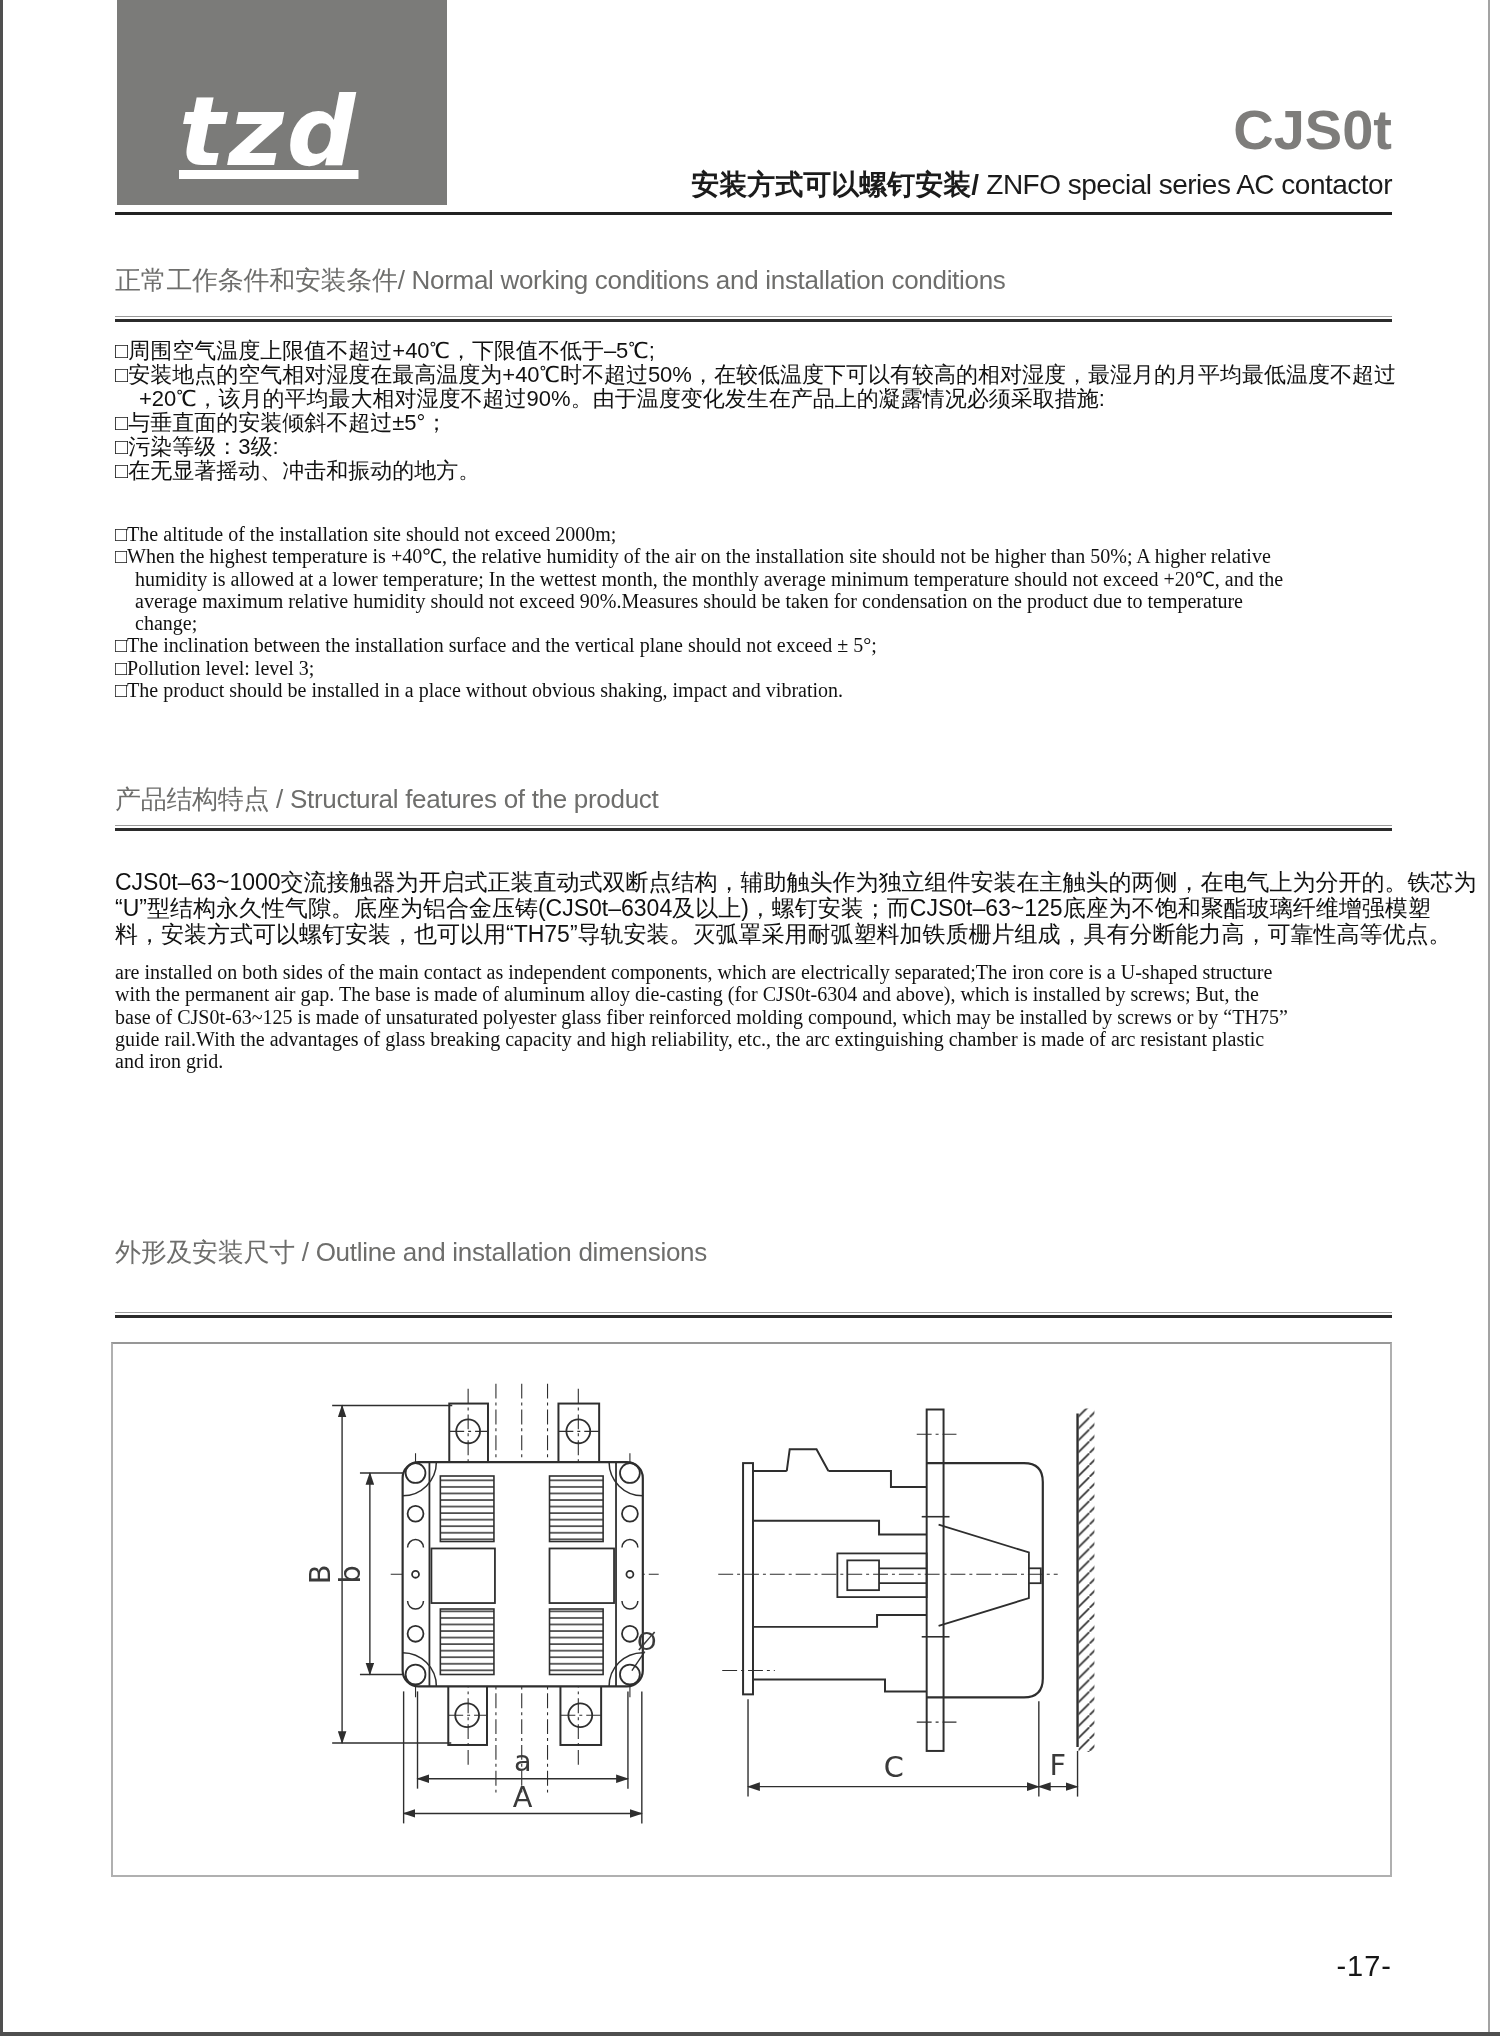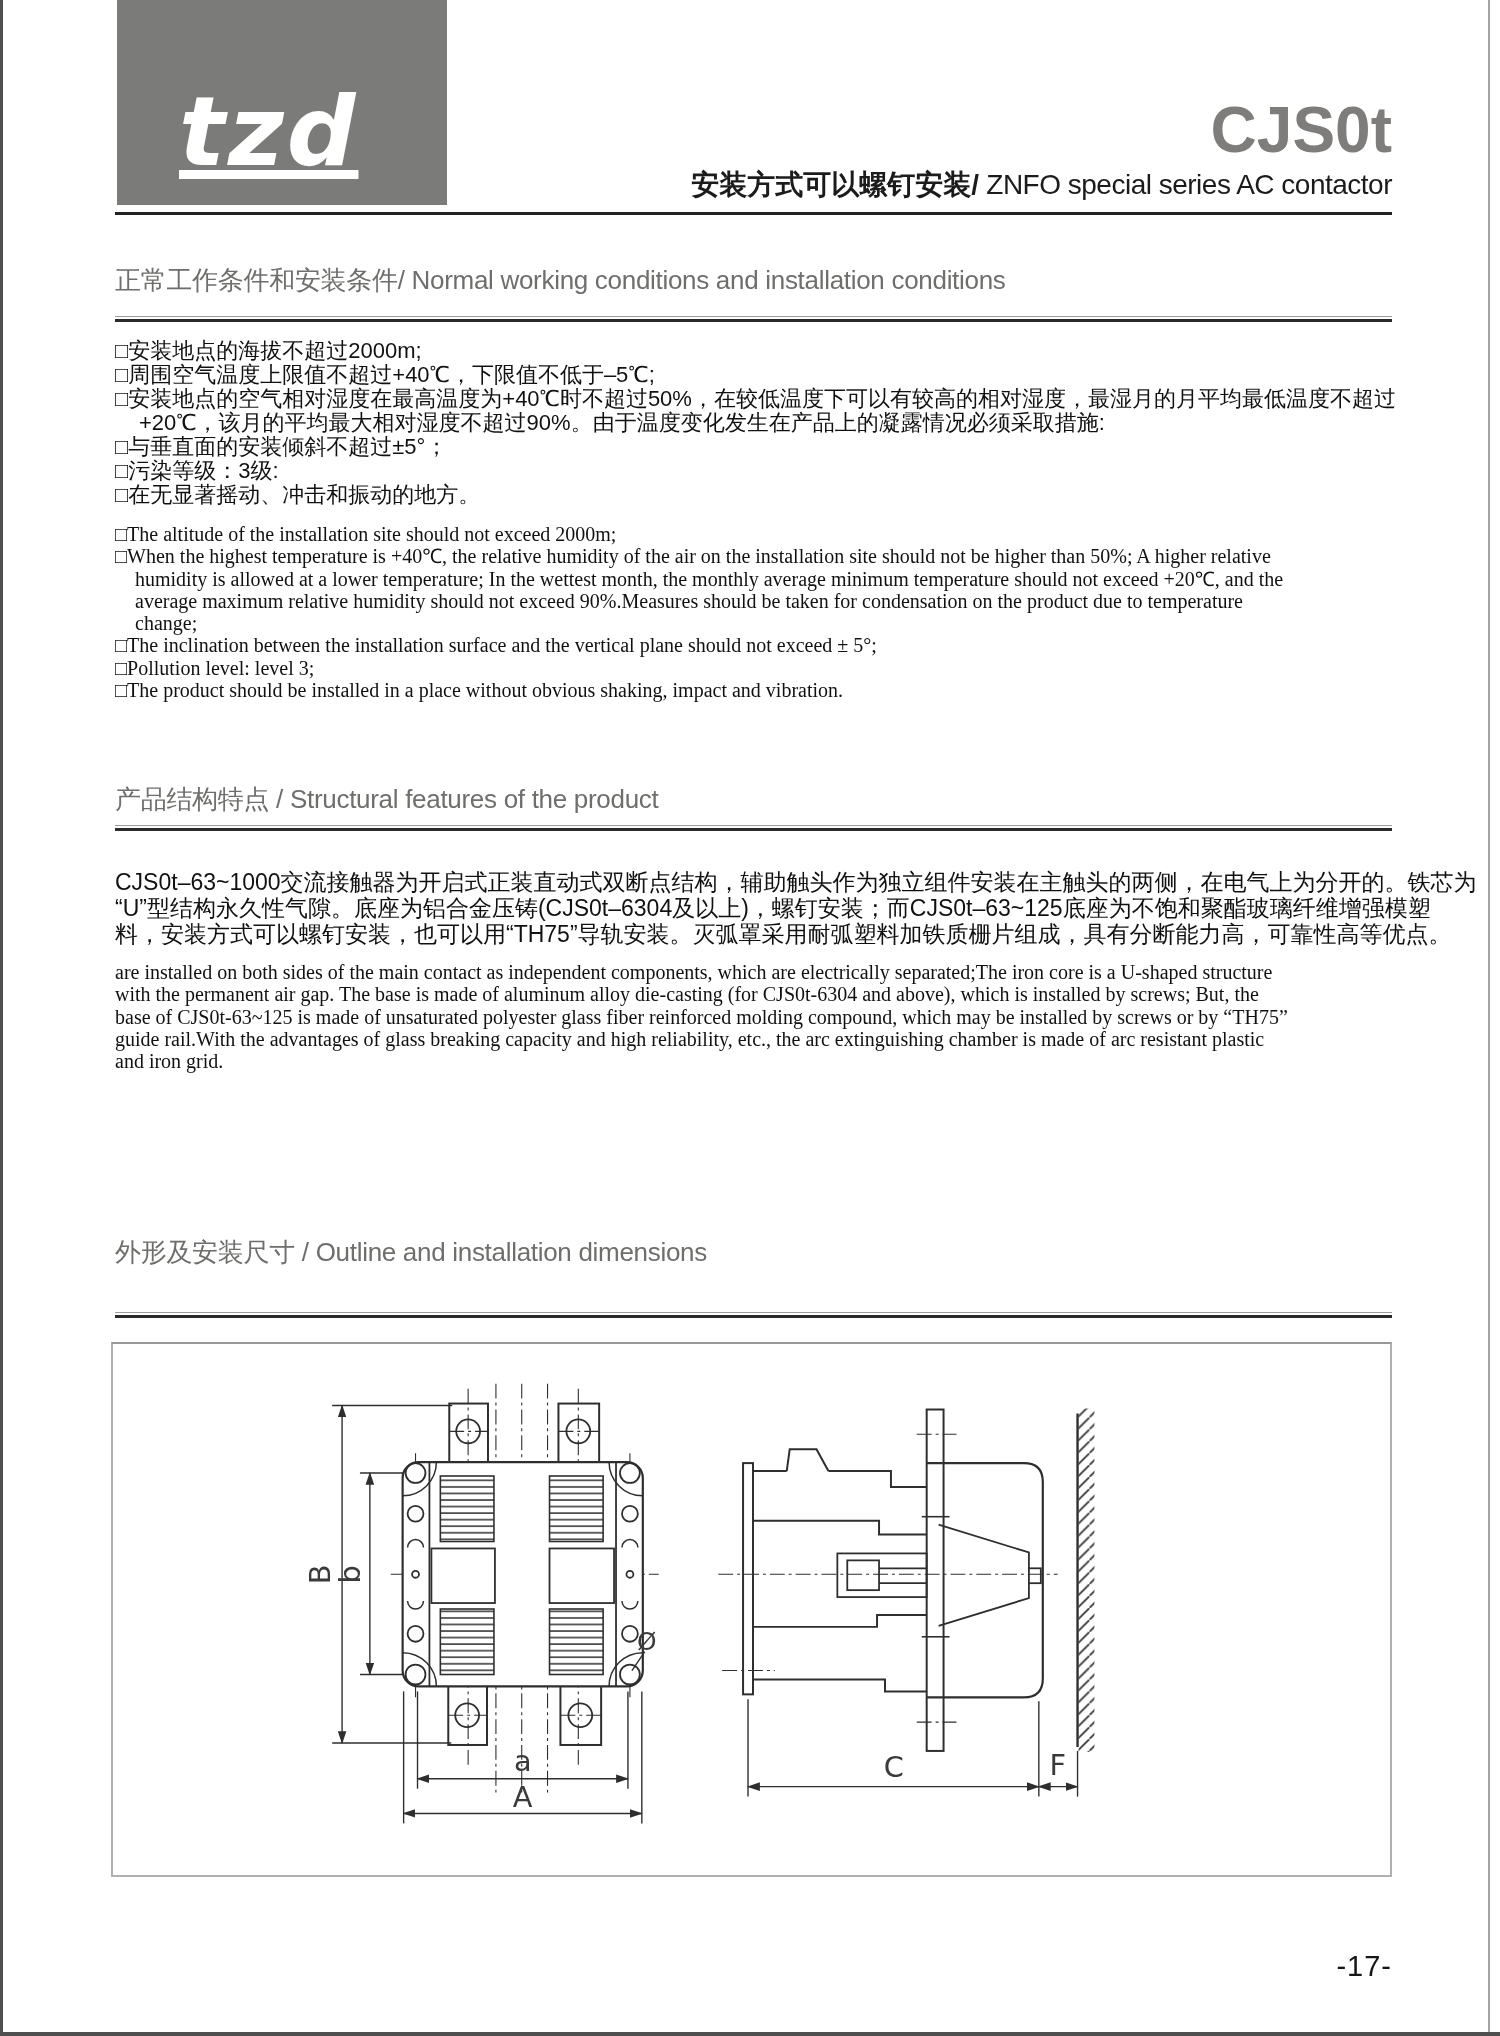--- a/index.html
+++ b/index.html
@@ -14,21 +14,21 @@
   .frame-bottom{left:0;top:2032px;width:1500px;height:4px;background:#4f4f4f;}
 
   
   .logo-block{left:117px;top:0;width:330px;height:205px;background:#7b7b79;}
   .logo-text{
     position:absolute;left:62px;top:84px;color:#fff;
     font-family:"DejaVu Sans", sans-serif;font-style:italic;font-weight:bold;
     font-size:96px;line-height:96px;letter-spacing:3px;text-decoration:underline;
   }
   .model-title{
-    right:108px;top:92px;font-size:64px;line-height:76px;font-weight:bold;
+    right:108px;top:92px;font-size:56px;line-height:76px;font-weight:bold;
     color:#7e7d7b;letter-spacing:0;text-align:right;
   }
   .subtitle{right:108px;top:168px;font-size:28px;line-height:34px;text-align:right;color:#1b1b1b;white-space:nowrap;}
   .subtitle .cn{font-weight:bold;}
   .subtitle .en{font-weight:normal;letter-spacing:-0.5px;}
   .header-rule{left:115px;top:212px;width:1277px;height:3px;background:#222;}
 
   
   .sec-title{
     left:115px;font-size:26px;line-height:30px;font-weight:normal;color:#6e6e6c;
@@ -69,21 +69,20 @@
 <div class="abs logo-block">
   <span class="logo-text">tzd</span>
 </div>
 <div class="abs model-title">CJS0t</div>
 <div class="abs subtitle"><span class="cn">安装方式可以螺钉安装/</span><span class="en"> ZNFO special series AC contactor</span></div>
 <div class="abs header-rule"></div>
 
 <div class="abs sec-title" style="top:265px;">正常工作条件和安装条件/ Normal working conditions and installation conditions</div>
 <div class="abs sec-rule" style="top:316px;"></div>
 <div class="abs textblock cn-block" style="top:339px;">
-    <div class="line">□安装地点的海拔不超过2000m;</div>
     <div class="line">□周围空气温度上限值不超过+40℃，下限值不低于–5℃;</div>
     <div class="line">□安装地点的空气相对湿度在最高温度为+40℃时不超过50%，在较低温度下可以有较高的相对湿度，最湿月的月平均最低温度不超过</div>
     <div class="line indent">+20℃，该月的平均最大相对湿度不超过90%。由于温度变化发生在产品上的凝露情况必须采取措施:</div>
     <div class="line">□与垂直面的安装倾斜不超过±5°；</div>
     <div class="line">□污染等级：3级:</div>
     <div class="line">□在无显著摇动、冲击和振动的地方。</div>
   </div>
 <div class="abs textblock en-block" style="top:523px;">
     <div class="line">□The altitude of the installation site should not exceed 2000m;</div>
     <div class="line">□When the highest temperature is +40℃, the relative humidity of the air on the installation site should not be higher than 50%; A higher relative</div>

